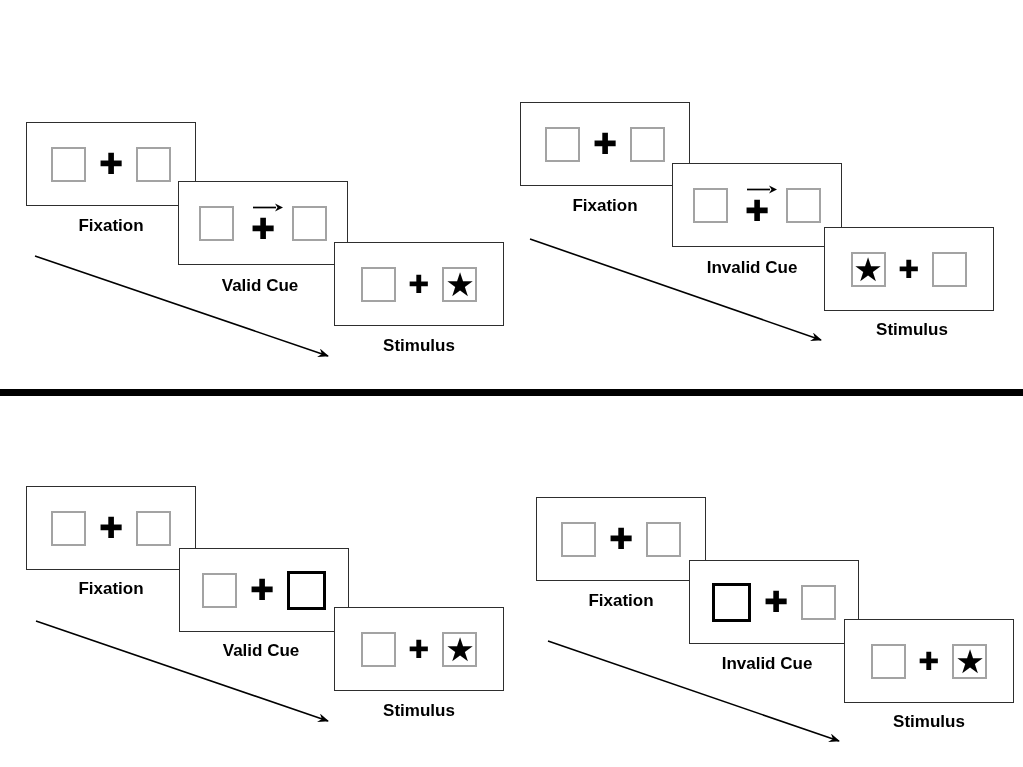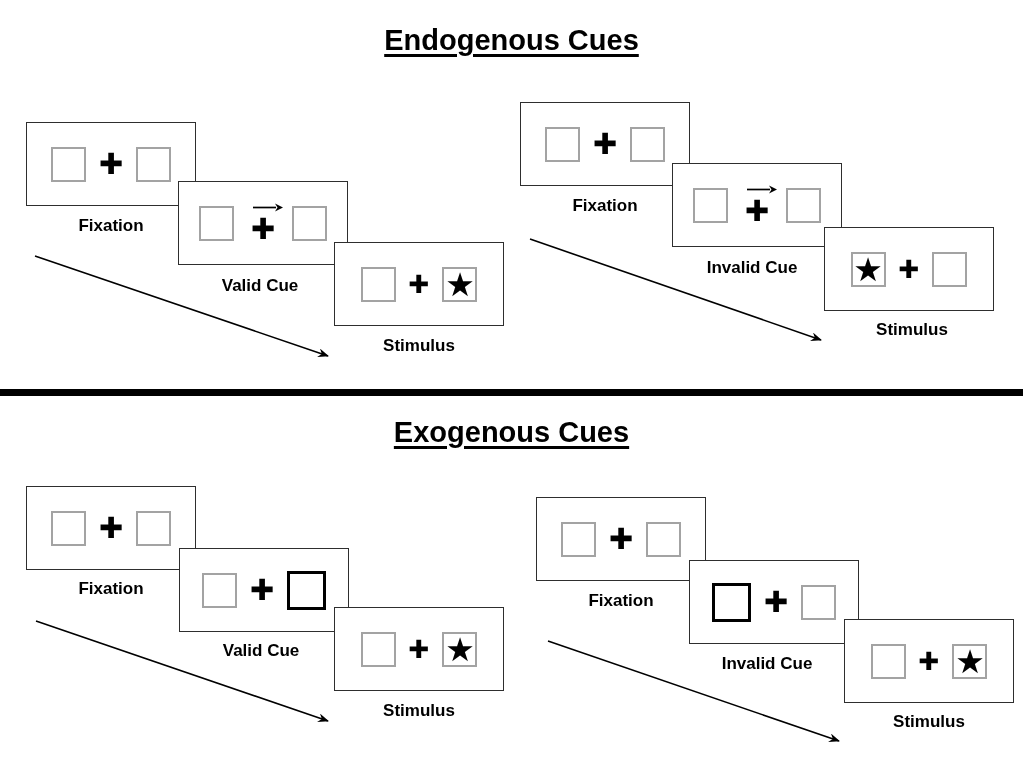--- a/index.html
+++ b/index.html
@@ -26,27 +26,21 @@
   .cue-arrow{transform:translateX(5px);margin-bottom:2px;}
   .card-label{position:absolute;width:170px;text-align:center;font-weight:bold;
         font-size:17px;z-index:4;}
   .overlay{position:absolute;left:0;top:0;z-index:0;}
 </style>
 </head>
 <body>
 
 <div class="page">
 
-  <div class="section-title title-endo">
-    <span class="u">Endogenous Cues</span>
-  </div>
   <div class="divider"></div>
-  <div class="section-title title-exo">
-    <span class="u">Exogenous Cues</span>
-  </div>
 
   <svg class="overlay" width="1023" height="767">
     <defs>
       <marker id="ah" markerWidth="14" markerHeight="12" refX="10" refY="4.5" orient="auto" markerUnits="userSpaceOnUse">
         <path d="M0,0 L11,4.5 L0,9 L3.5,4.5 z" fill="#000"></path>
       </marker>
     </defs>
     <line x1="35" y1="256" x2="328" y2="356" stroke="#000" stroke-width="1.6" marker-end="url(#ah)"></line>
     <line x1="530" y1="239" x2="821" y2="340" stroke="#000" stroke-width="1.6" marker-end="url(#ah)"></line>
     <line x1="36" y1="621" x2="328" y2="721" stroke="#000" stroke-width="1.6" marker-end="url(#ah)"></line>

